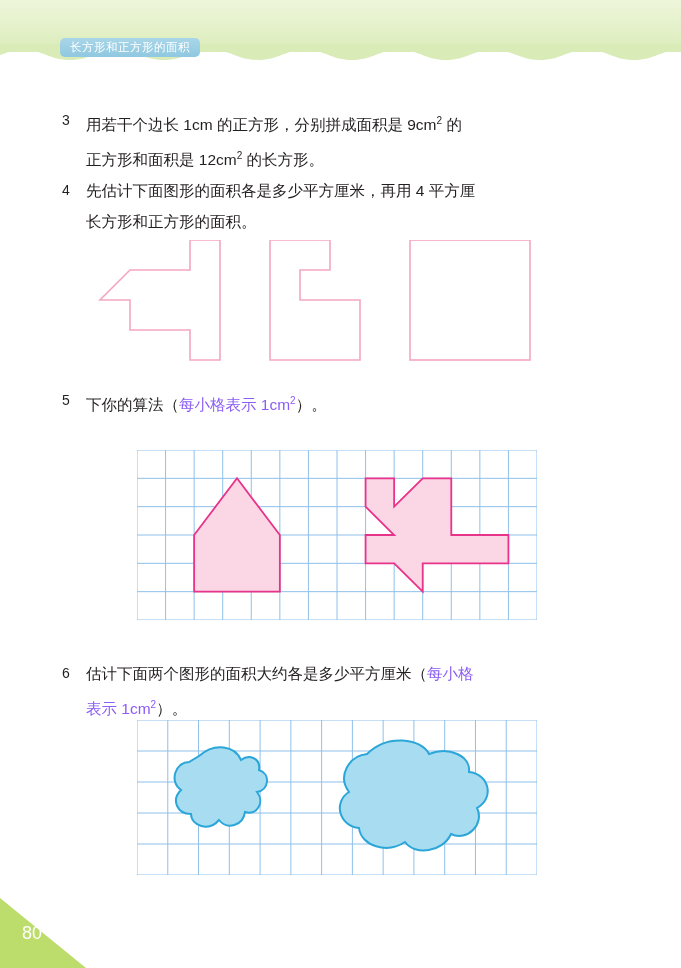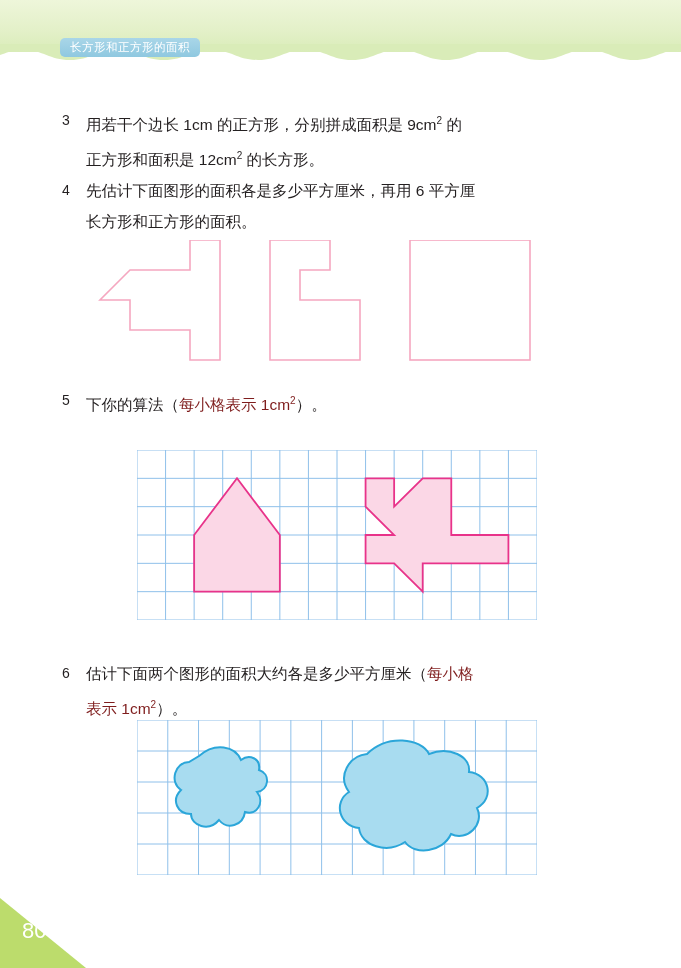--- a/index.html
+++ b/index.html
@@ -60,21 +60,21 @@
   
   .corner {
     position: absolute;
     left: 0; bottom: 0;
     width: 86px; height: 84px;
   }
   .page-number {
     position: absolute;
     left: 22px; bottom: 24px;
     color: #ffffff;
-    font-size: 22px;
+    font-size: 18px;
     font-family: "Liberation Sans", sans-serif;
   }
 
   
   .content {
     position: absolute;
     left: 0; top: 0;
     width: 681px; height: 968px;
   }
 
@@ -89,21 +89,21 @@
     left: 0; top: 0;
     width: 24px;
     text-align: left;
     color: #231f20;
     font-size: 14px;
   }
   .item .body {
     margin-left: 24px;
     width: 520px;
   }
-  .pink { color: #7f1d1d; }
+  .pink { color: #8b5cf6; }
   .sup { font-size: 10px; vertical-align: super; }
   .nw { white-space: nowrap; }
 
   
   .figwrap { position: absolute; }
   svg { display: block; }
 </style>
 </head>
 <body>
 
@@ -144,21 +144,21 @@
         </div>
         <div>
           <span>正方形和面积是 12</span><span class="nw"><span>cm</span><span class="sup">2</span></span><span> 的长方形。</span>
         </div>
       </div>
     </div>
 
     <div class="item" style="left:62px; top:175px; width:560px;">
       <span class="num">4</span>
       <div class="body">
-        <div>先估计下面图形的面积各是多少平方厘米，再用 6 平方厘</div>
+        <div>先估计下面图形的面积各是多少平方厘米，再用 4 平方厘</div>
         <div>长方形和正方形的面积。</div>
       </div>
     </div>
 
     <div class="figwrap" style="left:80px; top:240px;">
       <svg width="470" height="135" viewBox="0 0 470 135">
 
         <g fill="none" stroke="#f5a7c0" stroke-width="1.6">
           <path d="M50,30 L110,30 L110,0 L140,0 L140,120 L110,120 L110,90 L50,90 L50,60 L20,60 L20,60 Z" transform="translate(0,0)"></path>
         </g>

